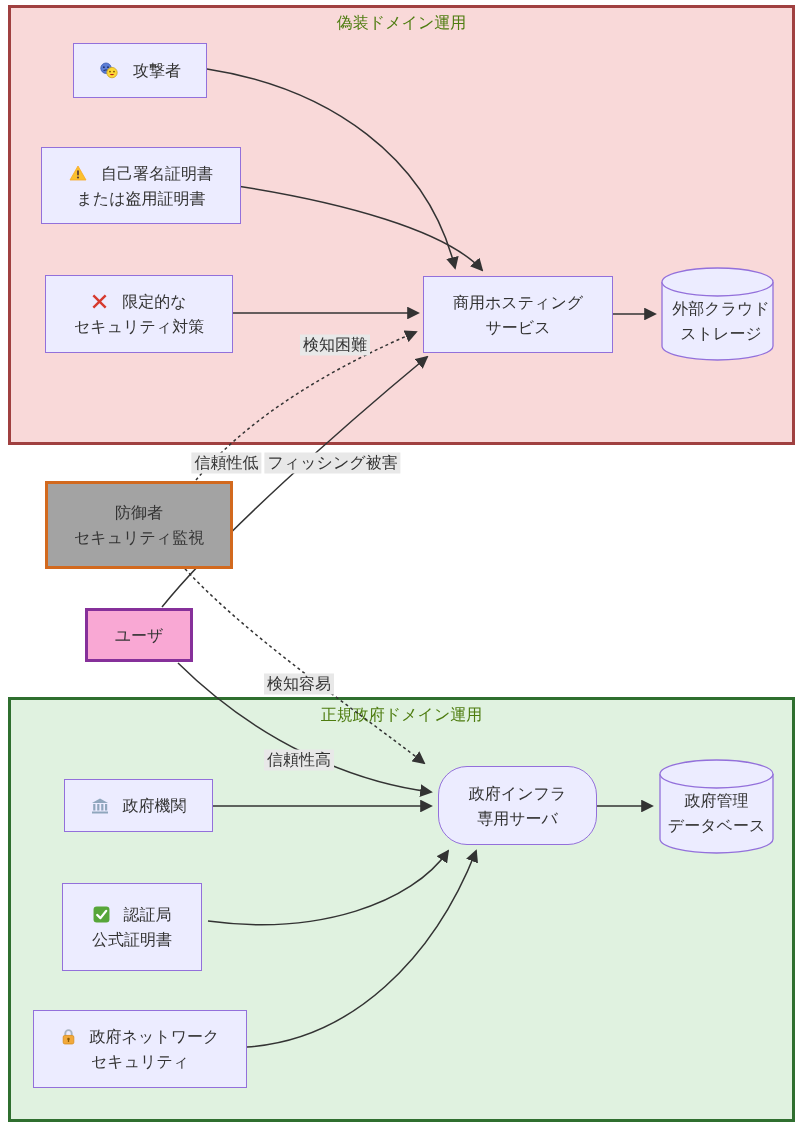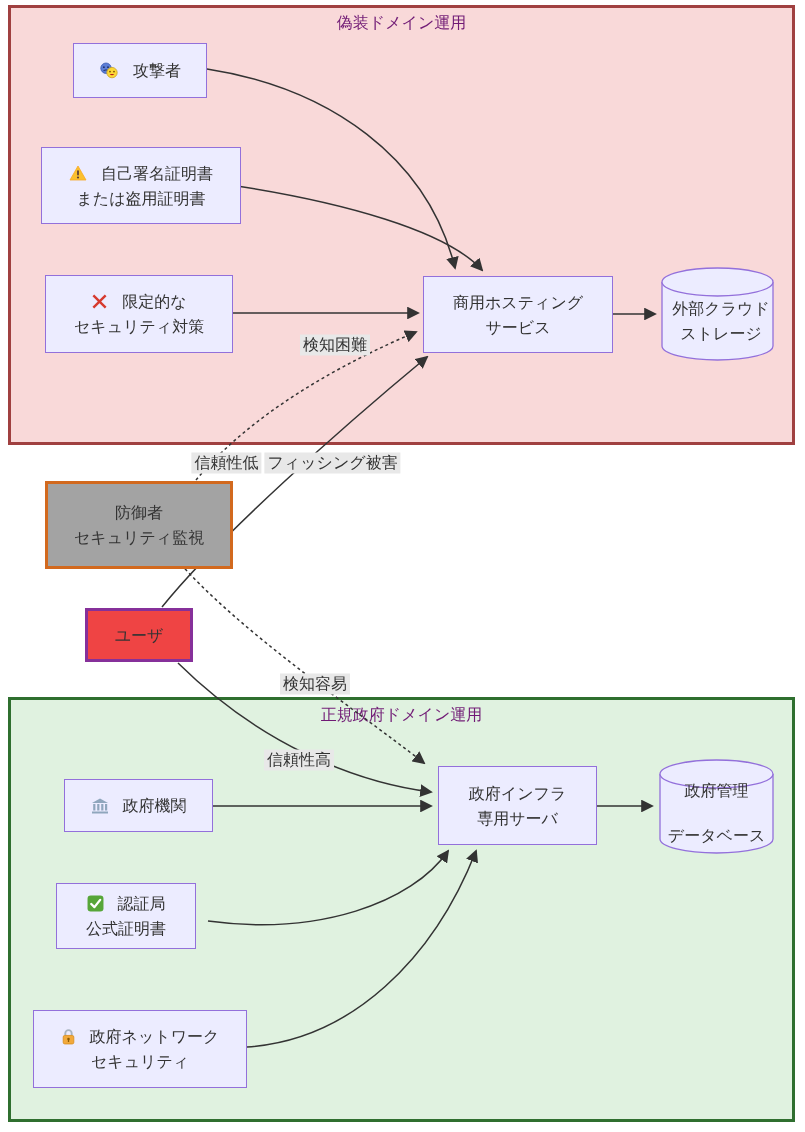--- a/index.html
+++ b/index.html
@@ -9,63 +9,63 @@
     background:#ffffff;
   }
   
   .subgraph { position:absolute; box-sizing:border-box; }
   #sg-fake  { left:8px;  top:5px;   width:787px; height:440px;
               background:#f9d9d9; border:3px solid #a04040; }
   #sg-legit { left:8px;  top:697px; width:787px; height:425px;
               background:#e0f2e0; border:3px solid #2f6f2f; }
   .subgraph-title {
     position:absolute; top:5px; left:50%; transform:translateX(-50%);
-    font-size:16px; color:#701a75; white-space:nowrap;
+    font-size:16px; color:#4d7c0f; white-space:nowrap;
   }
   
   #edges { position:absolute; left:0; top:0; z-index:2; }
   
   .node {
     position:absolute; box-sizing:border-box; z-index:3;
     background:#ECECFF; border:1px solid #9370DB;
     display:flex; flex-direction:column; align-items:center; justify-content:center;
     font-size:16px; line-height:25px; color:#333; text-align:center; white-space:nowrap;
   }
   .node .row { display:flex; align-items:center; justify-content:center; gap:14px; }
   .icon { display:inline-flex; align-items:center; }
   #n-attacker    { left:73px;  top:43px;   width:134px; height:55px; }
   #n-cert        { left:41px;  top:147px;  width:200px; height:77px; }
   #n-limited     { left:45px;  top:275px;  width:188px; height:78px; }
   #n-hosting     { left:423px; top:276px;  width:190px; height:77px; }
   #n-defender    { left:45px;  top:481px;  width:188px; height:88px;
                    background:#a3a3a3; border:3px solid #d2691e; }
   #n-user        { left:85px;  top:608px;  width:108px; height:54px;
-                   background:#ef4444; border:3px solid #86309a; }
+                   background:#f9a8d4; border:3px solid #86309a; }
   #n-gov-agency  { left:64px;  top:779px;  width:149px; height:53px; }
-  #n-gov-infra   { left:438px; top:766px;  width:159px; height:79px; }
-  #n-ca          { left:56px;  top:883px;  width:140px; height:66px; }
+  #n-gov-infra   { left:438px; top:766px;  width:159px; height:79px;border-radius:29px; }
+  #n-ca          { left:62px;  top:883px;  width:140px; height:88px; }
   #n-gov-network { left:33px;  top:1010px; width:214px; height:78px; }
   
   .cyl-text {
     position:absolute; z-index:3; display:flex; flex-direction:column;
     align-items:center; justify-content:center; font-size:16px; line-height:25px;
     color:#333; text-align:center; white-space:nowrap;
   }
   #t-storage { left:662px; top:286px; width:118px; height:70px; }
-  #t-db      { left:660px; top:778px; width:113px; height:70px;justify-content:space-between; }
+  #t-db      { left:660px; top:778px; width:113px; height:70px; }
   
   .edge-label {
     position:absolute; z-index:4; transform:translate(-50%,-50%);
     font-size:16px; color:#333; white-space:nowrap; text-align:center;
   }
   .edge-label span { background:#e8e8e8; padding:0 3px; display:inline-block; }
   .edge-label.two-line { display:flex; align-items:center; gap:3px; }
   #lbl-hard { left:335px; top:345px; }
   #lbl-low  { left:296px; top:463px; }
-  #lbl-easy { left:310px; top:684px;padding-left:10px; }
+  #lbl-easy { left:294px; top:684px;padding-left:10px; }
   #lbl-high { left:299px; top:748px;margin-top:12px; }
 </style>
 </head>
 <body>
 
 <div id="canvas">
 
   <div class="subgraph" id="sg-fake">
     <div class="subgraph-title">偽装ドメイン運用</div>
   </div>

